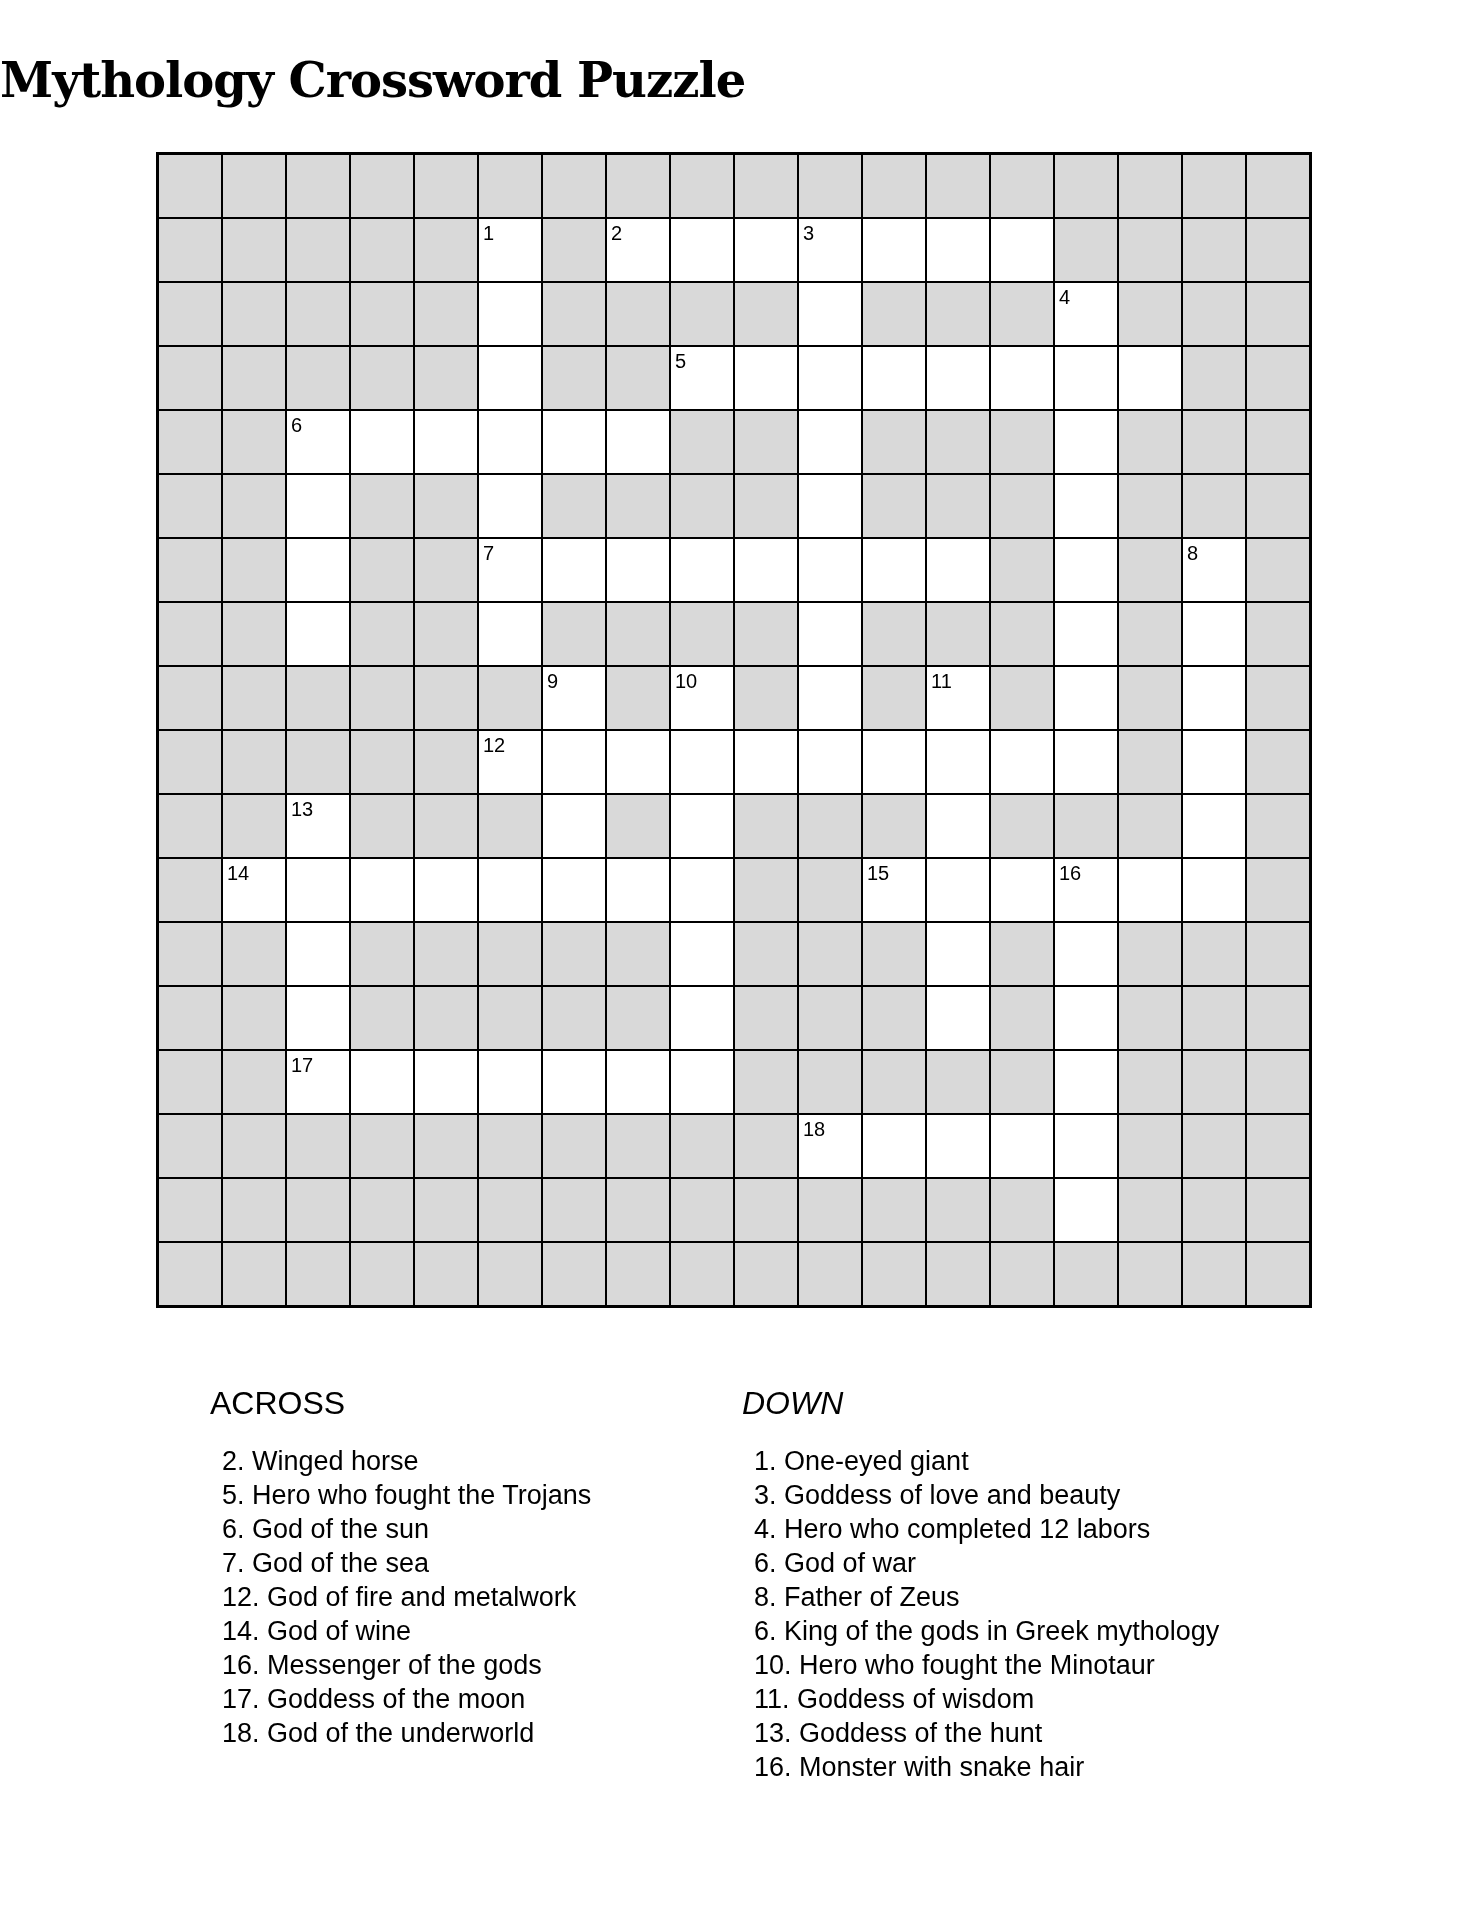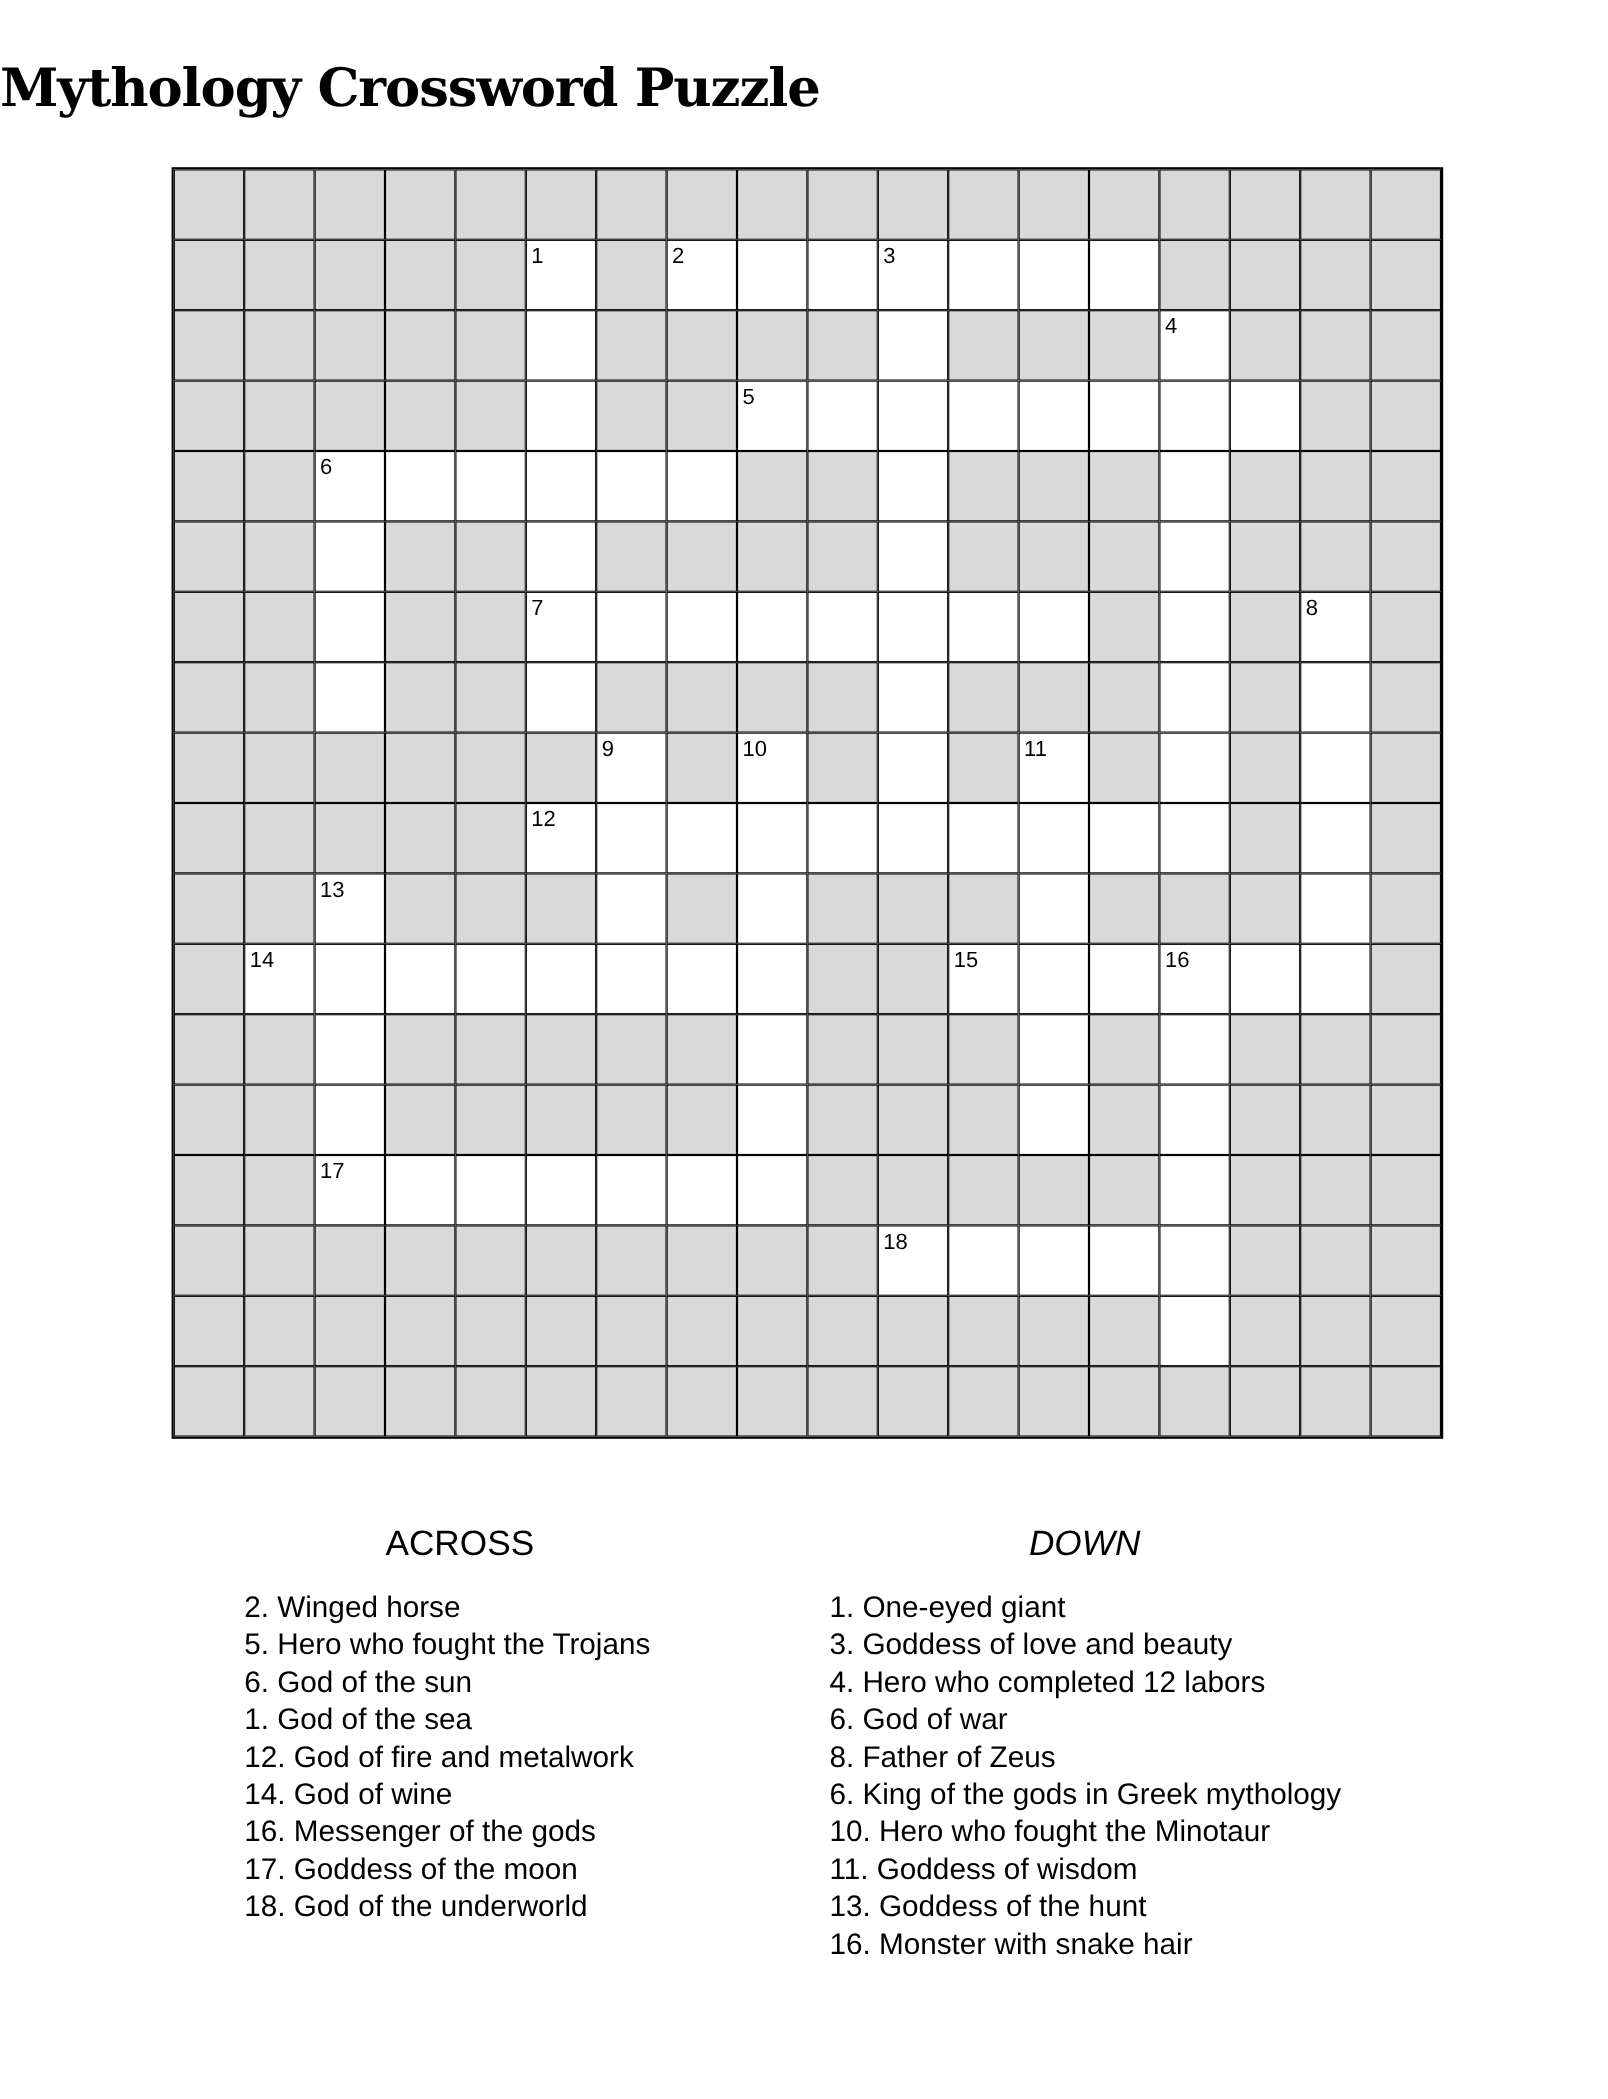--- a/index.html
+++ b/index.html
@@ -5,21 +5,21 @@
   html, body { margin: 0; padding: 0; background: #ffffff; }
   body { width: 1462px; height: 1908px; position: relative; overflow: hidden; font-family: "Liberation Sans", sans-serif; color: #000; }
   .title { position: absolute; top: 52px; left: 0; width: 1462px; text-align: left; font-family: "DejaVu Serif", serif; font-size: 48px; font-weight: bold; letter-spacing: -1px; }
   .grid { position: absolute; left: 156px; top: 152px; display: grid; grid-template-columns: repeat(18, 64px); grid-template-rows: repeat(18, 64px); border: 2px solid #000; box-sizing: content-box; }
   .cell { box-sizing: border-box; border: 1px solid #000; position: relative; background: #d9d9d9; }
   .cell.open { background: #ffffff; }
   .cell .num { position: absolute; left: 4px; top: 4px; font-size: 20px; line-height: 20px; font-family: "Liberation Sans", sans-serif; }
   .clues { position: absolute; top: 1385px; }
   .clues.across { left: 210px; width: 440px; }
   .clues.down { left: 742px; width: 520px; }
-  .clues h2 { margin: 0 0 22px 0; font-weight: normal; font-size: 32px; text-align: center; }
+  .clues h2 { margin: 0 0 22px 0; font-weight: normal; font-size: 32px; }
   .clues.across h2 { width: 416px; }
   .clues.down h2 { width: 488px; font-style: italic; }
   .clues ul { list-style: none; margin: 12px; padding: 0; }
   .clues li { font-size: 27px; line-height: 34px; white-space: nowrap; }
 </style>
 </head>
 <body>
 
 <div class="title">Mythology Crossword Puzzle</div>
 
@@ -385,21 +385,21 @@
     <div class="cell"></div>
     <div class="cell"></div>
   </div>
 
 <div class="clues across">
   <h2>ACROSS</h2>
   <ul id="across-list">
       <li>2. Winged horse</li>
       <li>5. Hero who fought the Trojans</li>
       <li>6. God of the sun</li>
-      <li>1. God of the sea</li>
+      <li>7. God of the sea</li>
       <li>12. God of fire and metalwork</li>
       <li>14. God of wine</li>
       <li>16. Messenger of the gods</li>
       <li>17. Goddess of the moon</li>
       <li>18. God of the underworld</li>
     </ul>
 </div>
 
 <div class="clues down">
   <h2>DOWN</h2>

